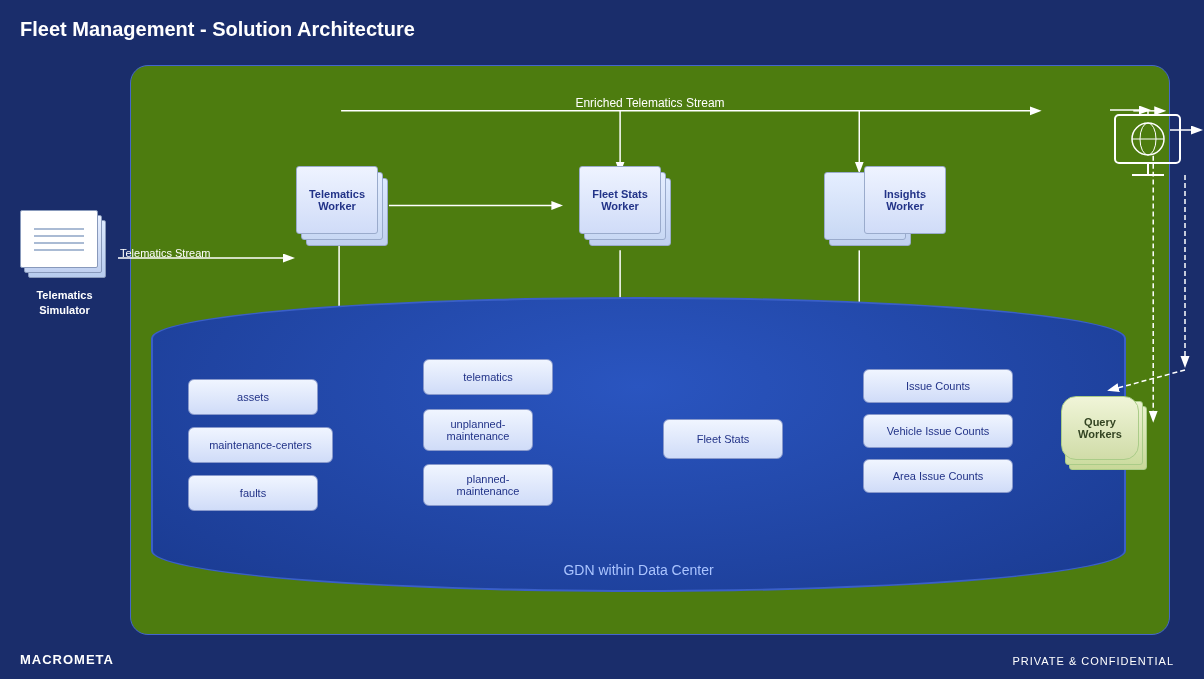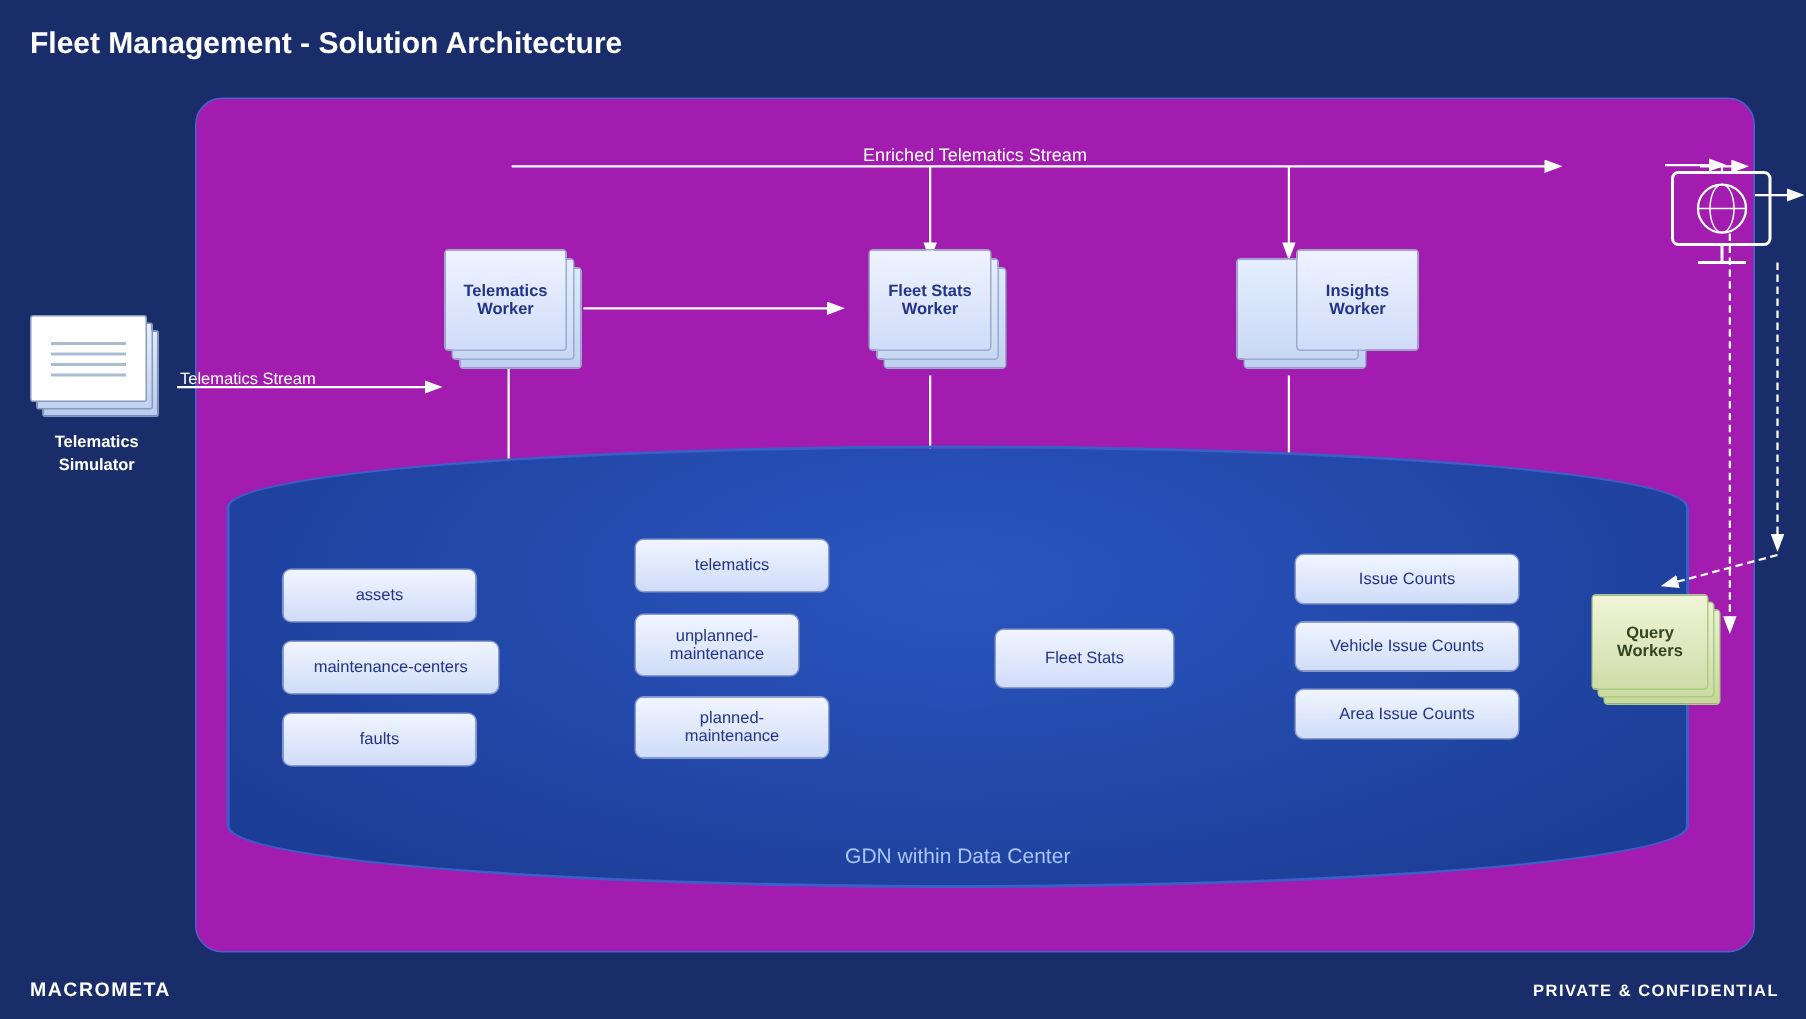--- a/index.html
+++ b/index.html
@@ -27,35 +27,34 @@
       left: 20px;
       color: white;
       font-size: 13px;
       font-weight: bold;
       letter-spacing: 1px;
     }
 
     .footer-right {
       position: absolute;
       bottom: 12px;
-      right: 18px;
+      right: 30px;
       color: white;
       font-size: 11px;
       letter-spacing: 1px;
-      font-weight: bold;
     }
 
     
     .main-container {
       position: absolute;
       top: 65px;
       left: 130px;
       width: 1040px;
       height: 570px;
-      background: #a21caf;
+      background: #4d7c0f;
       border-radius: 18px;
       border: 1.5px solid #4466cc;
     }
 
     
     .data-box {
       background: linear-gradient(180deg, #f0f5ff 0%, #d0dcf8 100%);
       border: 1.5px solid #8899cc;
       border-radius: 6px;
       display: flex;
@@ -193,21 +192,21 @@
     <div style="position:absolute;top:70px;left:710px;width:150px;height:34px;" class="data-box">Issue Counts</div>
 
     <div style="position:absolute;top:160px;left:710px;width:150px;height:34px;" class="data-box">Area Issue Counts</div>
 
   </div>
 
   <div style="position:absolute;top:330px;right:18px;">
     <div style="position:relative;width:90px;height:82px;">
       <div style="position:absolute;left:8px;top:10px;width:78px;height:64px;background:linear-gradient(180deg,#e8f0cc,#c8d898);border:1.5px solid #aacc88;border-radius:3px;"></div>
       <div style="position:absolute;left:4px;top:5px;width:78px;height:64px;background:linear-gradient(180deg,#ecf2d2,#ccdca0);border:1.5px solid #aacc88;border-radius:3px;"></div>
-      <div style="position:absolute;left:0px;top:0px;width:78px;height:64px;background:linear-gradient(180deg,#f0f5d8,#d0dca8);border:1.5px solid #aacc88;border-radius:3px;display:flex;align-items:center;justify-content:center;text-align:center;font-size:11px;font-weight:bold;color:#334422;">Query
+      <div style="position:absolute;left:0px;top:0px;width:78px;height:64px;background:linear-gradient(180deg,#f0f5d8,#d0dca8);border:1.5px solid #aacc88;border-radius:15px;display:flex;align-items:center;justify-content:center;text-align:center;font-size:11px;font-weight:bold;color:#334422;">Query
 Workers</div>
     </div>
   </div>
 
 </div>
 
 <div style="position:absolute;top:210px;left:12px;width:105px;">
 
   <div style="position:relative;width:90px;height:72px;margin:0 auto 6px auto;">
     <div style="position:absolute;left:8px;top:10px;width:78px;height:58px;background:linear-gradient(180deg,#ddeaff,#b8ccee);border:1.5px solid #8899bb;border-radius:2px;"></div>

